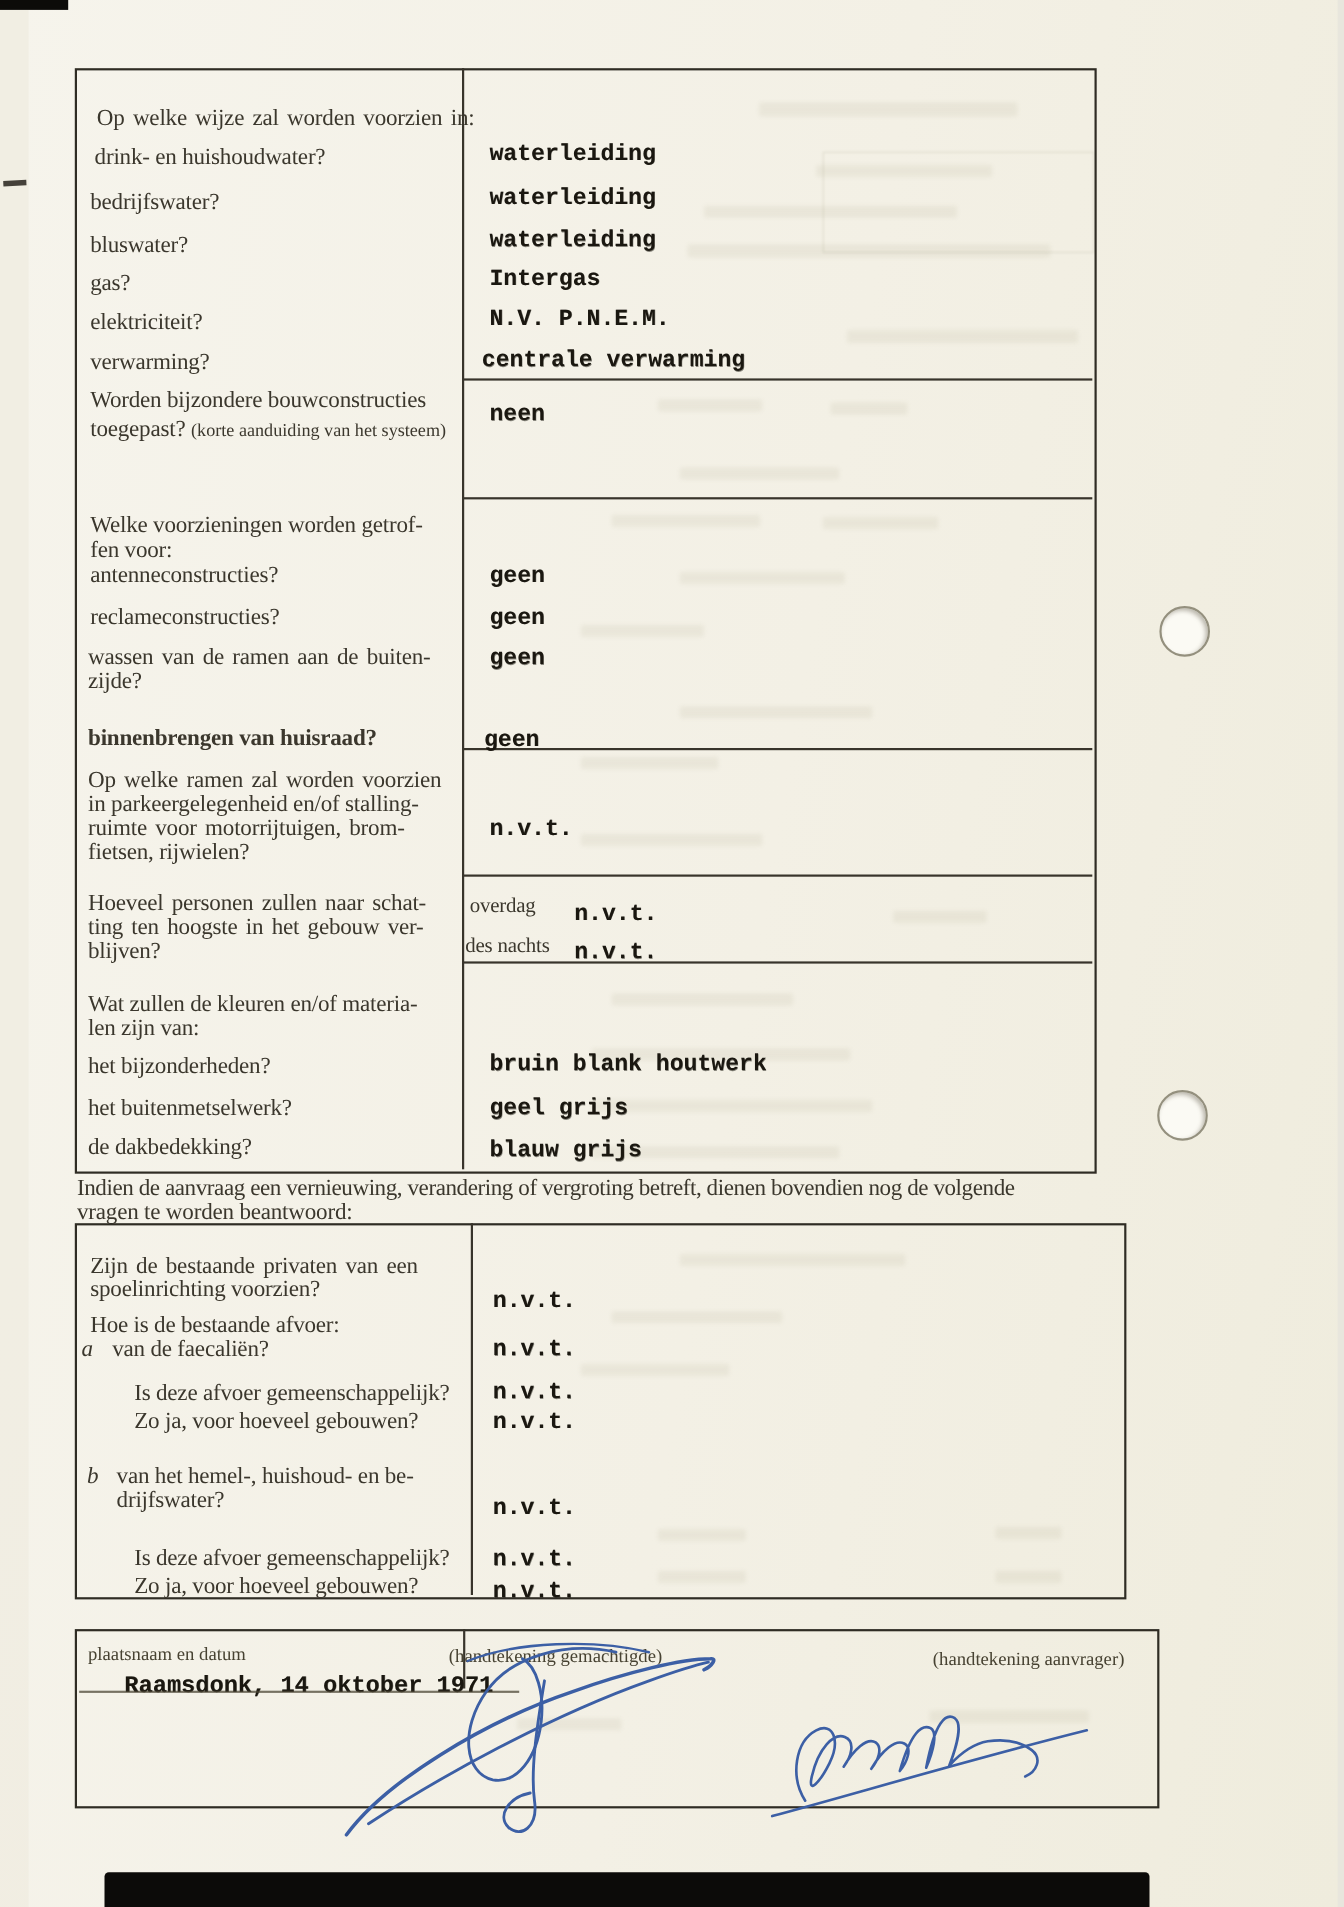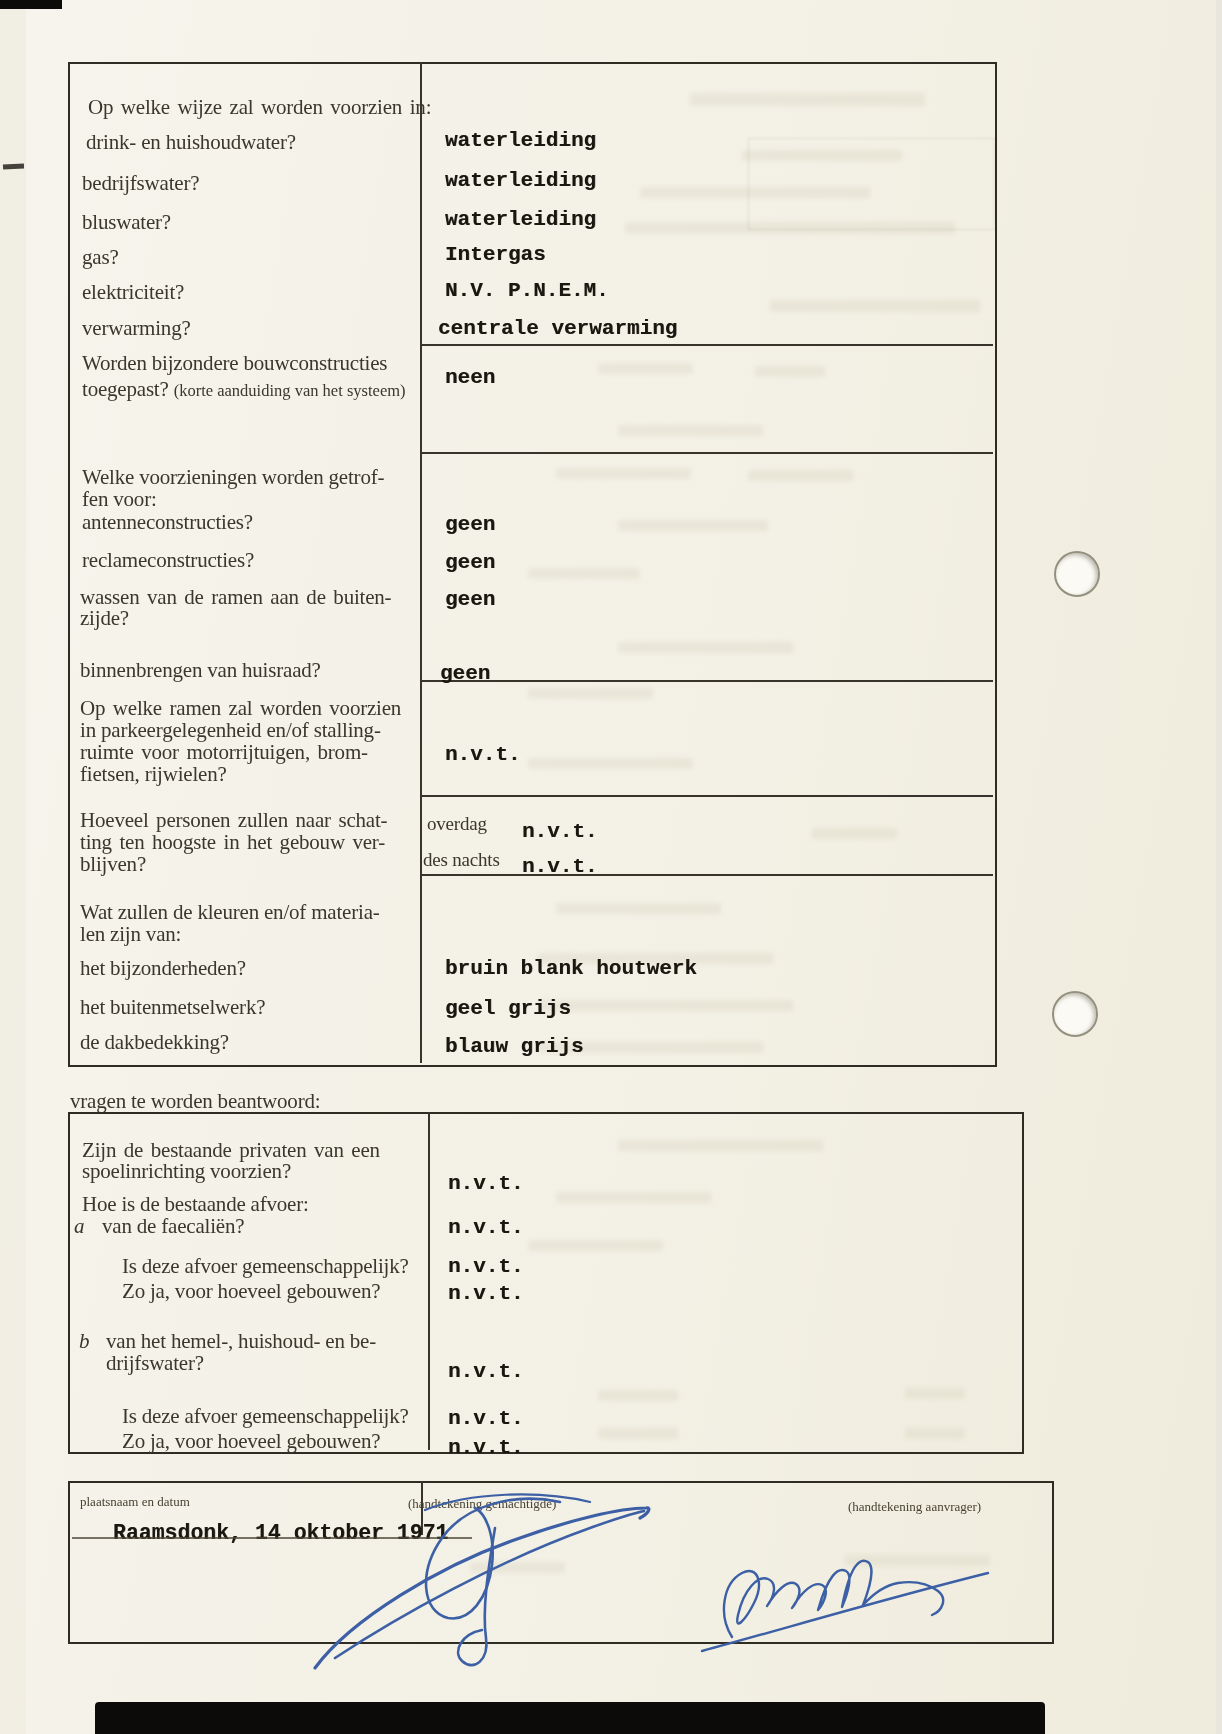--- a/index.html
+++ b/index.html
@@ -6,21 +6,21 @@
   .page{position:relative;width:1216px;height:1734px;overflow:hidden;
     background:linear-gradient(100deg,#f6f4ec 0%,#f3f0e5 55%,#efecdd 100%);
     font-family:"Liberation Serif","DejaVu Serif",serif;color:#3b372d;}
   .leftstrip{position:absolute;left:0;top:0;width:26px;height:1734px;background:#edeadd;opacity:.55;}
   .q{position:absolute;font-size:21px;line-height:23px;letter-spacing:-0.2px;white-space:nowrap;color:#3b372d;}
   .wide{word-spacing:2.5px;}
   .it{font-style:italic;}
   .small-note{font-size:16.5px;letter-spacing:0;}
   .a{position:absolute;font-family:"Liberation Mono","DejaVu Sans Mono",monospace;font-weight:700;
      font-size:21px;white-space:nowrap;color:#1a1710;text-shadow:.4px .4px .5px rgba(26,23,16,.5);}
-  .lbl{position:absolute;font-size:13px;white-space:nowrap;color:#474232;}
+  .lbl{position:absolute;font-size:17px;white-space:nowrap;color:#474232;}
   .box{position:absolute;border:2px solid #2f2c24;}
   .hline{position:absolute;height:2px;background:#38342b;}
   .vline{position:absolute;width:2px;background:#38342b;}
   .bar{position:absolute;background:#0c0b09;}
   .dash{position:absolute;background:#45413a;transform:rotate(-3deg);}
   .hole{position:absolute;width:42px;height:42px;border-radius:50%;background:#fbfaf4;
     border:2px solid #94907e;box-shadow:inset -2px 2px 4px rgba(110,105,88,.45);}
   .ghost{position:absolute;background:#8a845f;opacity:.09;filter:blur(2px);border-radius:2px;}
   .ghostbox{position:absolute;border:1px solid rgba(140,134,108,.18);filter:blur(1px);}
   .sig{position:absolute;}
@@ -100,21 +100,21 @@
 
   <div class="q" style="left:82px;top:466px;">Welke voorzieningen worden getrof-</div>
   <div class="q" style="left:82px;top:488px;">fen voor:</div>
   <div class="q" style="left:82px;top:511px;">antenneconstructies?</div>
   <div class="a" style="left:445px;top:513px;">geen</div>
   <div class="q" style="left:82px;top:549px;">reclameconstructies?</div>
   <div class="a" style="left:445px;top:551px;">geen</div>
   <div class="q wide" style="left:80px;top:586px;">wassen van de ramen aan de buiten-</div>
   <div class="q" style="left:80px;top:607px;">zijde?</div>
   <div class="a" style="left:445px;top:588px;">geen</div>
-  <div class="q" style="left:80px;top:659px;">binnenbrengen van huisraad?</div>
+  <div class="q" style="left:80px;top:659px;font-weight:bold;">binnenbrengen van huisraad?</div>
   <div class="a" style="left:440px;top:662px;">geen</div>
 
   <div class="q wide" style="left:80px;top:697px;">Op welke ramen zal worden voorzien</div>
   <div class="q" style="left:80px;top:719px;">in parkeergelegenheid en/of stalling-</div>
   <div class="q wide" style="left:80px;top:741px;">ruimte voor motorrijtuigen, brom-</div>
   <div class="q" style="left:80px;top:763px;">fietsen, rijwielen?</div>
   <div class="a" style="left:445px;top:743px;">n.v.t.</div>
 
   <div class="q wide" style="left:80px;top:809px;">Hoeveel personen zullen naar schat-</div>
   <div class="q wide" style="left:80px;top:831px;">ting ten hoogste in het gebouw ver-</div>
@@ -126,20 +126,21 @@
 
   <div class="q" style="left:80px;top:901px;">Wat zullen de kleuren en/of materia-</div>
   <div class="q" style="left:80px;top:923px;">len zijn van:</div>
   <div class="q" style="left:80px;top:957px;">het bijzonderheden?</div>
   <div class="a" style="left:445px;top:957px;">bruin blank houtwerk</div>
   <div class="q" style="left:80px;top:996px;">het buitenmetselwerk?</div>
   <div class="a" style="left:445px;top:997px;">geel grijs</div>
   <div class="q" style="left:80px;top:1031px;">de dakbedekking?</div>
   <div class="a" style="left:445px;top:1035px;">blauw grijs</div>
 
+  <div class="q" style="left:70px;top:1068px;letter-spacing:-0.4px;">Indien de aanvraag een vernieuwing, verandering of vergroting betreft, dienen bovendien nog de volgende</div>
   <div class="q" style="left:70px;top:1090px;text-align:right;">vragen te worden beantwoord:</div>
 
   <div class="box" style="left:68px;top:1112px;width:952px;height:338px;"></div>
   <div class="vline" style="left:428px;top:1112px;height:338px;"></div>
 
   <div class="q wide" style="left:82px;top:1139px;">Zijn de bestaande privaten van een</div>
   <div class="q" style="left:82px;top:1160px;">spoelinrichting voorzien?</div>
   <div class="a" style="left:448px;top:1172px;">n.v.t.</div>
 
   <div class="q" style="left:82px;top:1193px;">Hoe is de bestaande afvoer:</div>

